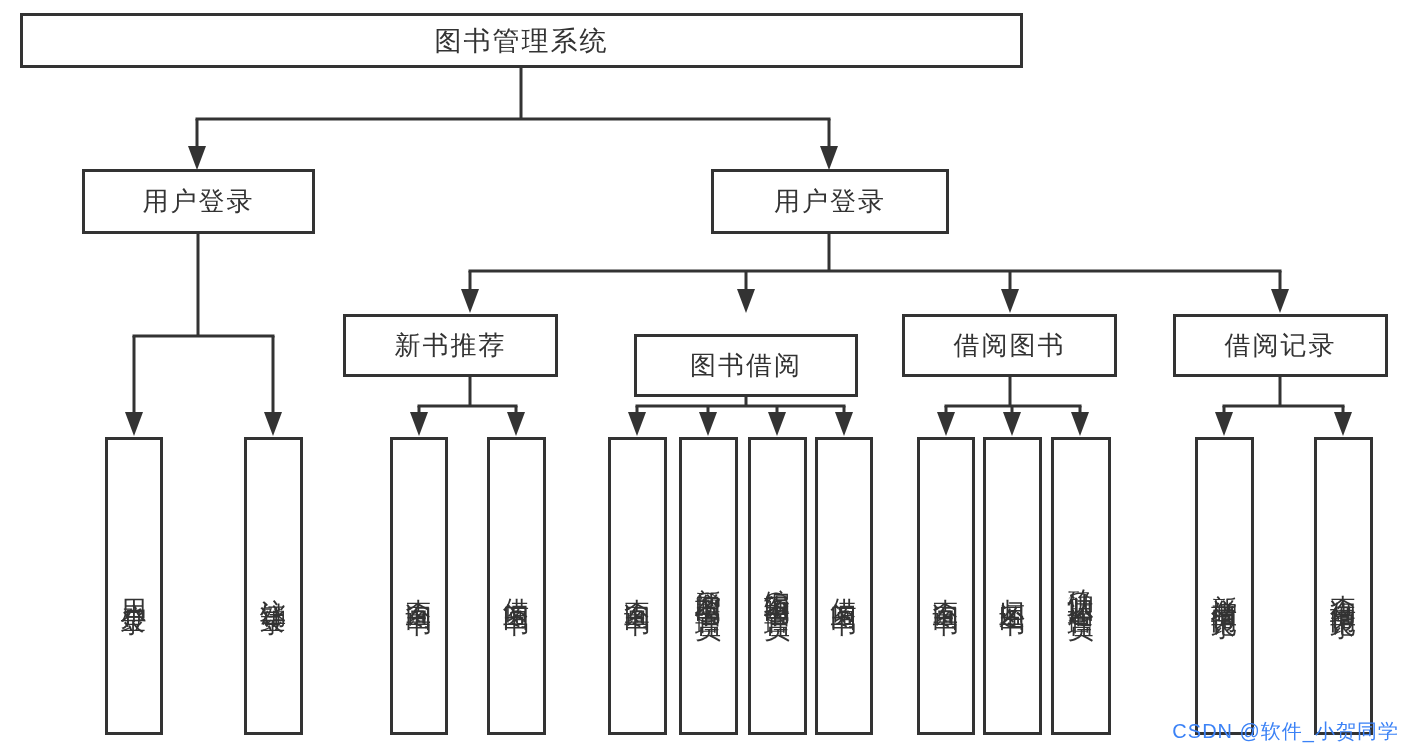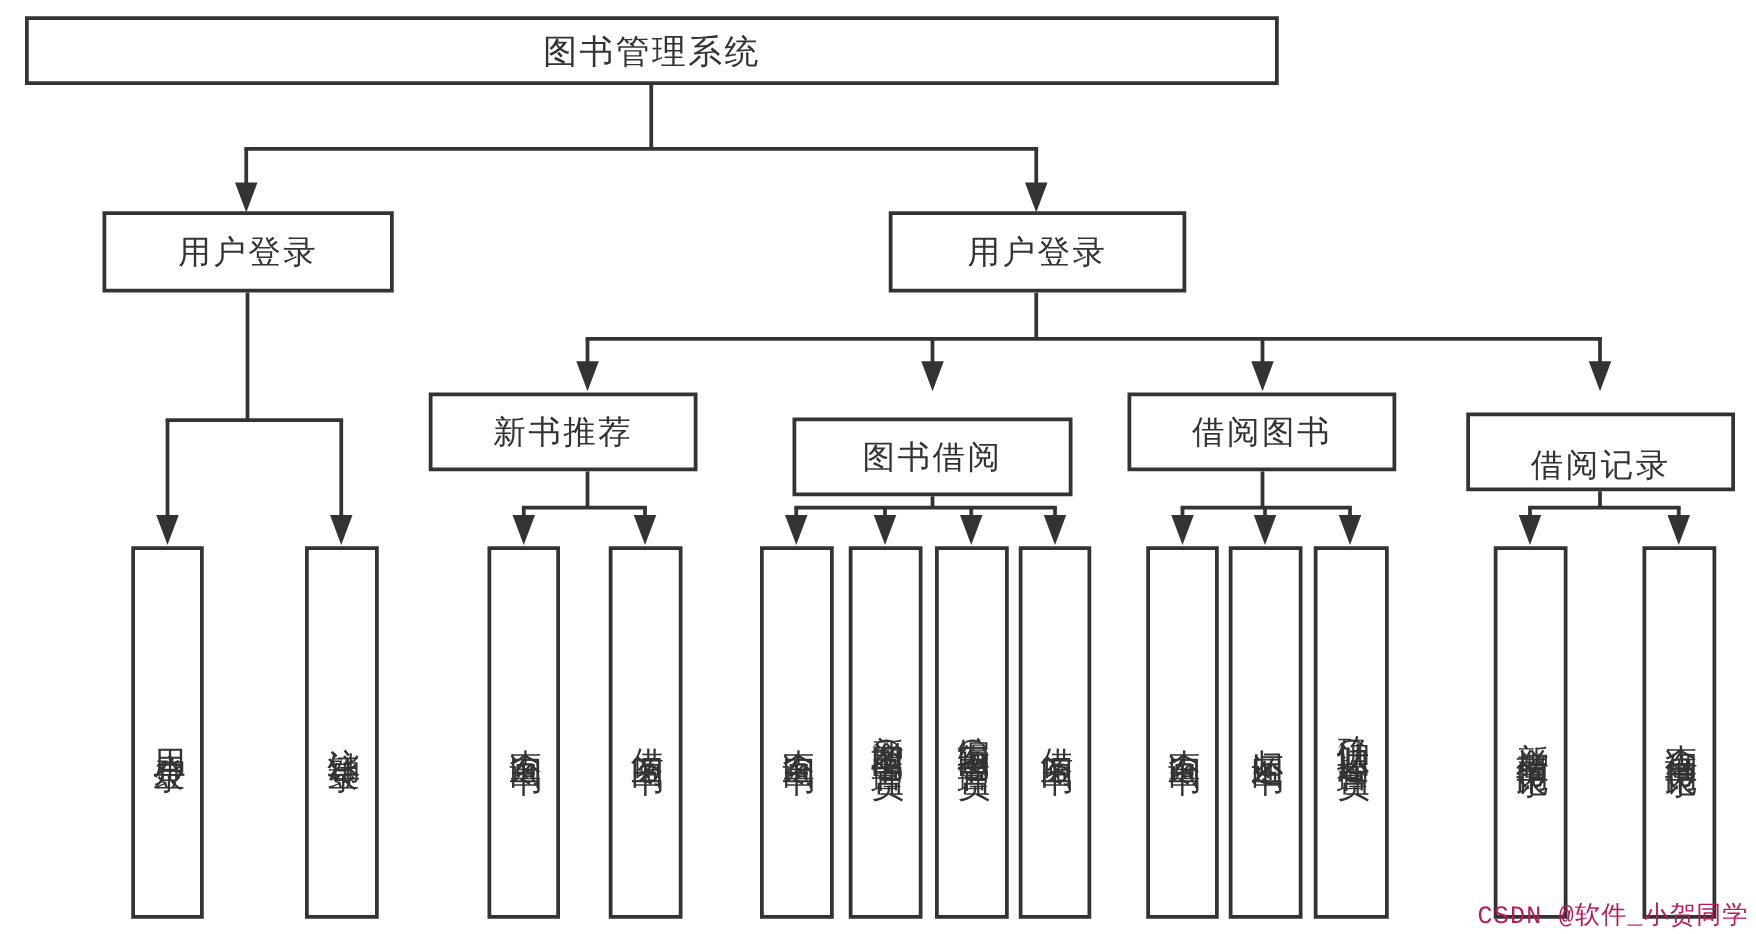--- a/index.html
+++ b/index.html
@@ -1,40 +1,40 @@
 <!DOCTYPE html>
 <html><head>
 <meta charset="utf-8">
 <style>
   html,body{margin:0;padding:0;background:#ffffff;}
   #stage{
     position:relative;
     width:1405px;height:747px;
     background:#ffffff;
-    font-family:Liberation Mono, monospace;
+    font-family:Liberation Sans, sans-serif;
     overflow:hidden;
   }
   #wires{position:absolute;left:0;top:0;width:1405px;height:747px;}
   .node{
     position:absolute;
     box-sizing:border-box;
     border:3px solid #333333;
     background:#ffffff;
     display:flex;align-items:center;justify-content:center;
     color:#333333;
   }
   .h-label{font-size:26px;letter-spacing:2px;white-space:nowrap;}
   .root{left:20px;top:13px;width:1003px;height:55px;}
   .root .h-label{font-size:27px;}
   .l2a{left:82px;top:169px;width:233px;height:65px;}
   .l2b{left:711px;top:169px;width:238px;height:65px;}
   .l3a{left:343px;top:314px;width:215px;height:63px;}
   .l3b{left:634px;top:314px;width:224px;height:63px;margin-top:20px;}
   .l3c{left:902px;top:314px;width:215px;height:63px;}
-  .l3d{left:1173px;top:330px;width:215px;height:63px;align-items:flex-end;}
+  .l3d{left:1173px;top:314px;width:215px;height:63px;}
   .leaf{
     top:437px;height:298px;
   }
   .v-label{
     writing-mode:vertical-rl;
     text-orientation:mixed;
     font-size:26px;
     letter-spacing:4px;
     line-height:1;
     color:#333333;
@@ -49,21 +49,21 @@
   .lfC4{left:815px;width:58px;}
   .lfD1{left:917px;width:58px;}
   .lfD2{left:983px;width:59px;}
   .lfD3{left:1051px;width:60px;}
   .lfE1{left:1195px;width:59px;}
   .lfE2{left:1314px;width:59px;}
   .watermark{
     position:absolute;
     right:6px;bottom:2px;
     font-size:20px;
-    color:#be185d;
+    color:#3b82f6;
     letter-spacing:1px;
     white-space:nowrap;
   }
 </style>
 </head>
 <body>
 
 <div id="stage">
 
   <svg id="wires" viewBox="0 0 1405 747" xmlns="http://www.w3.org/2000/svg">

